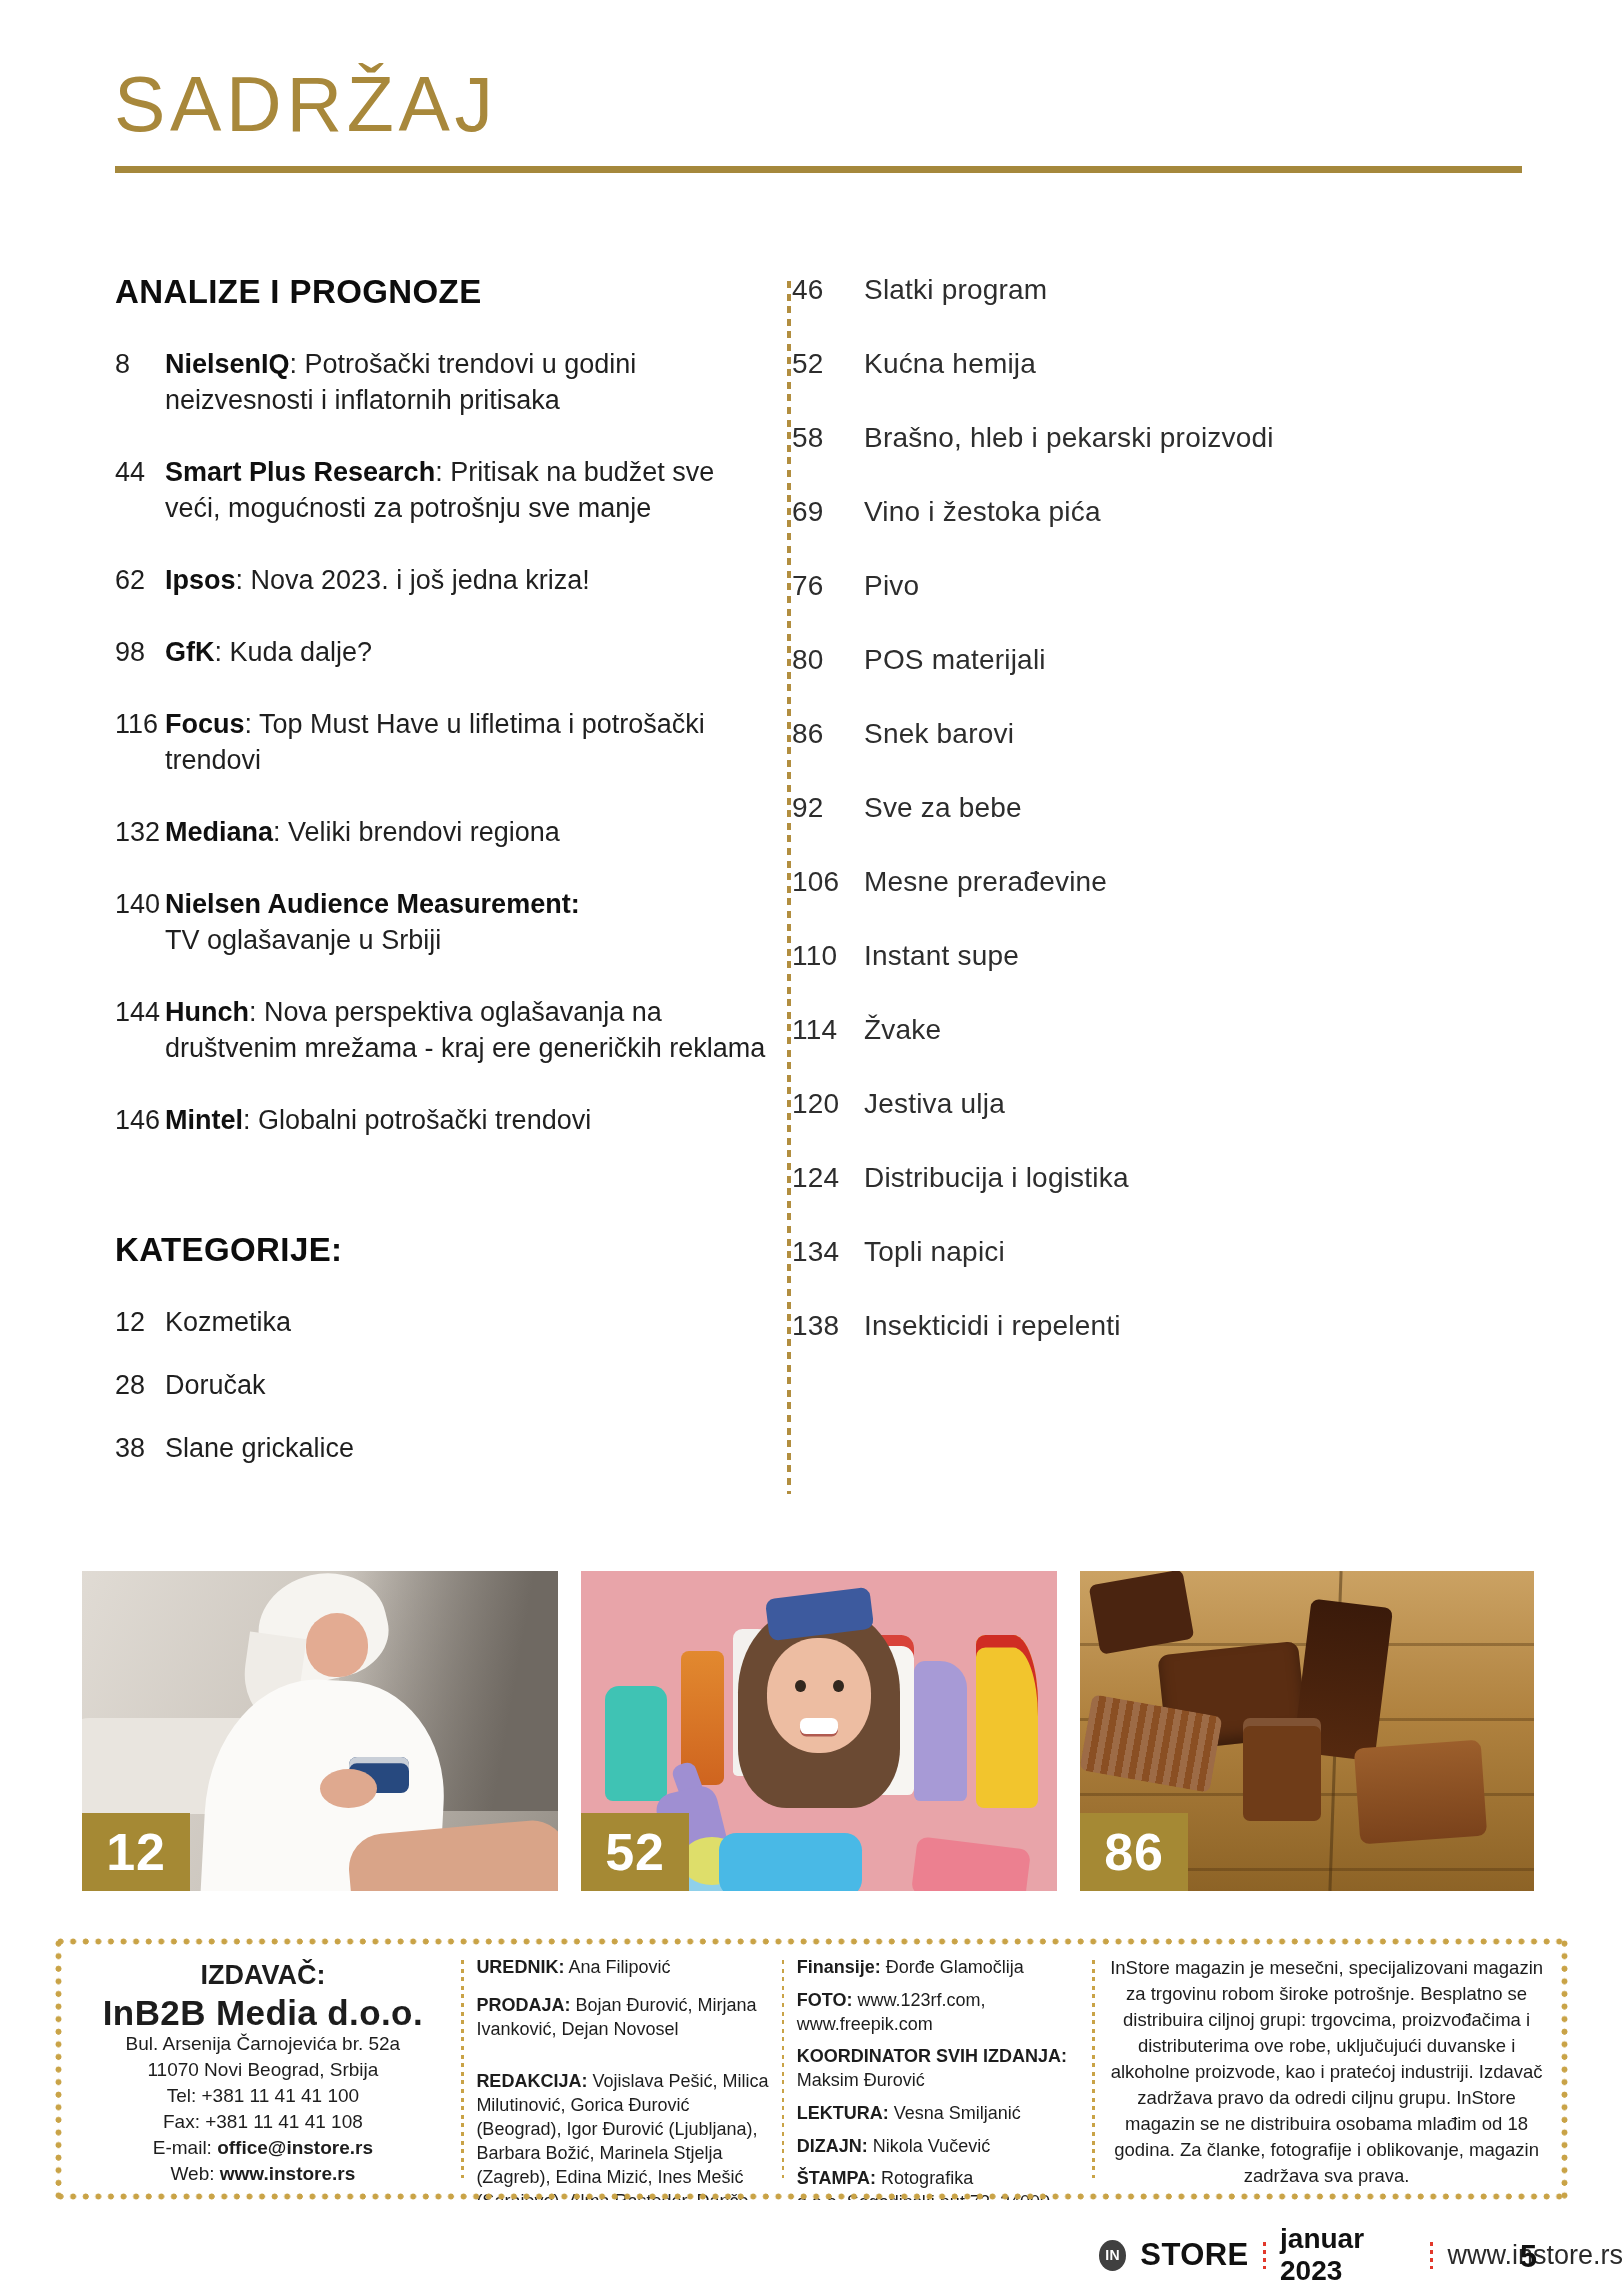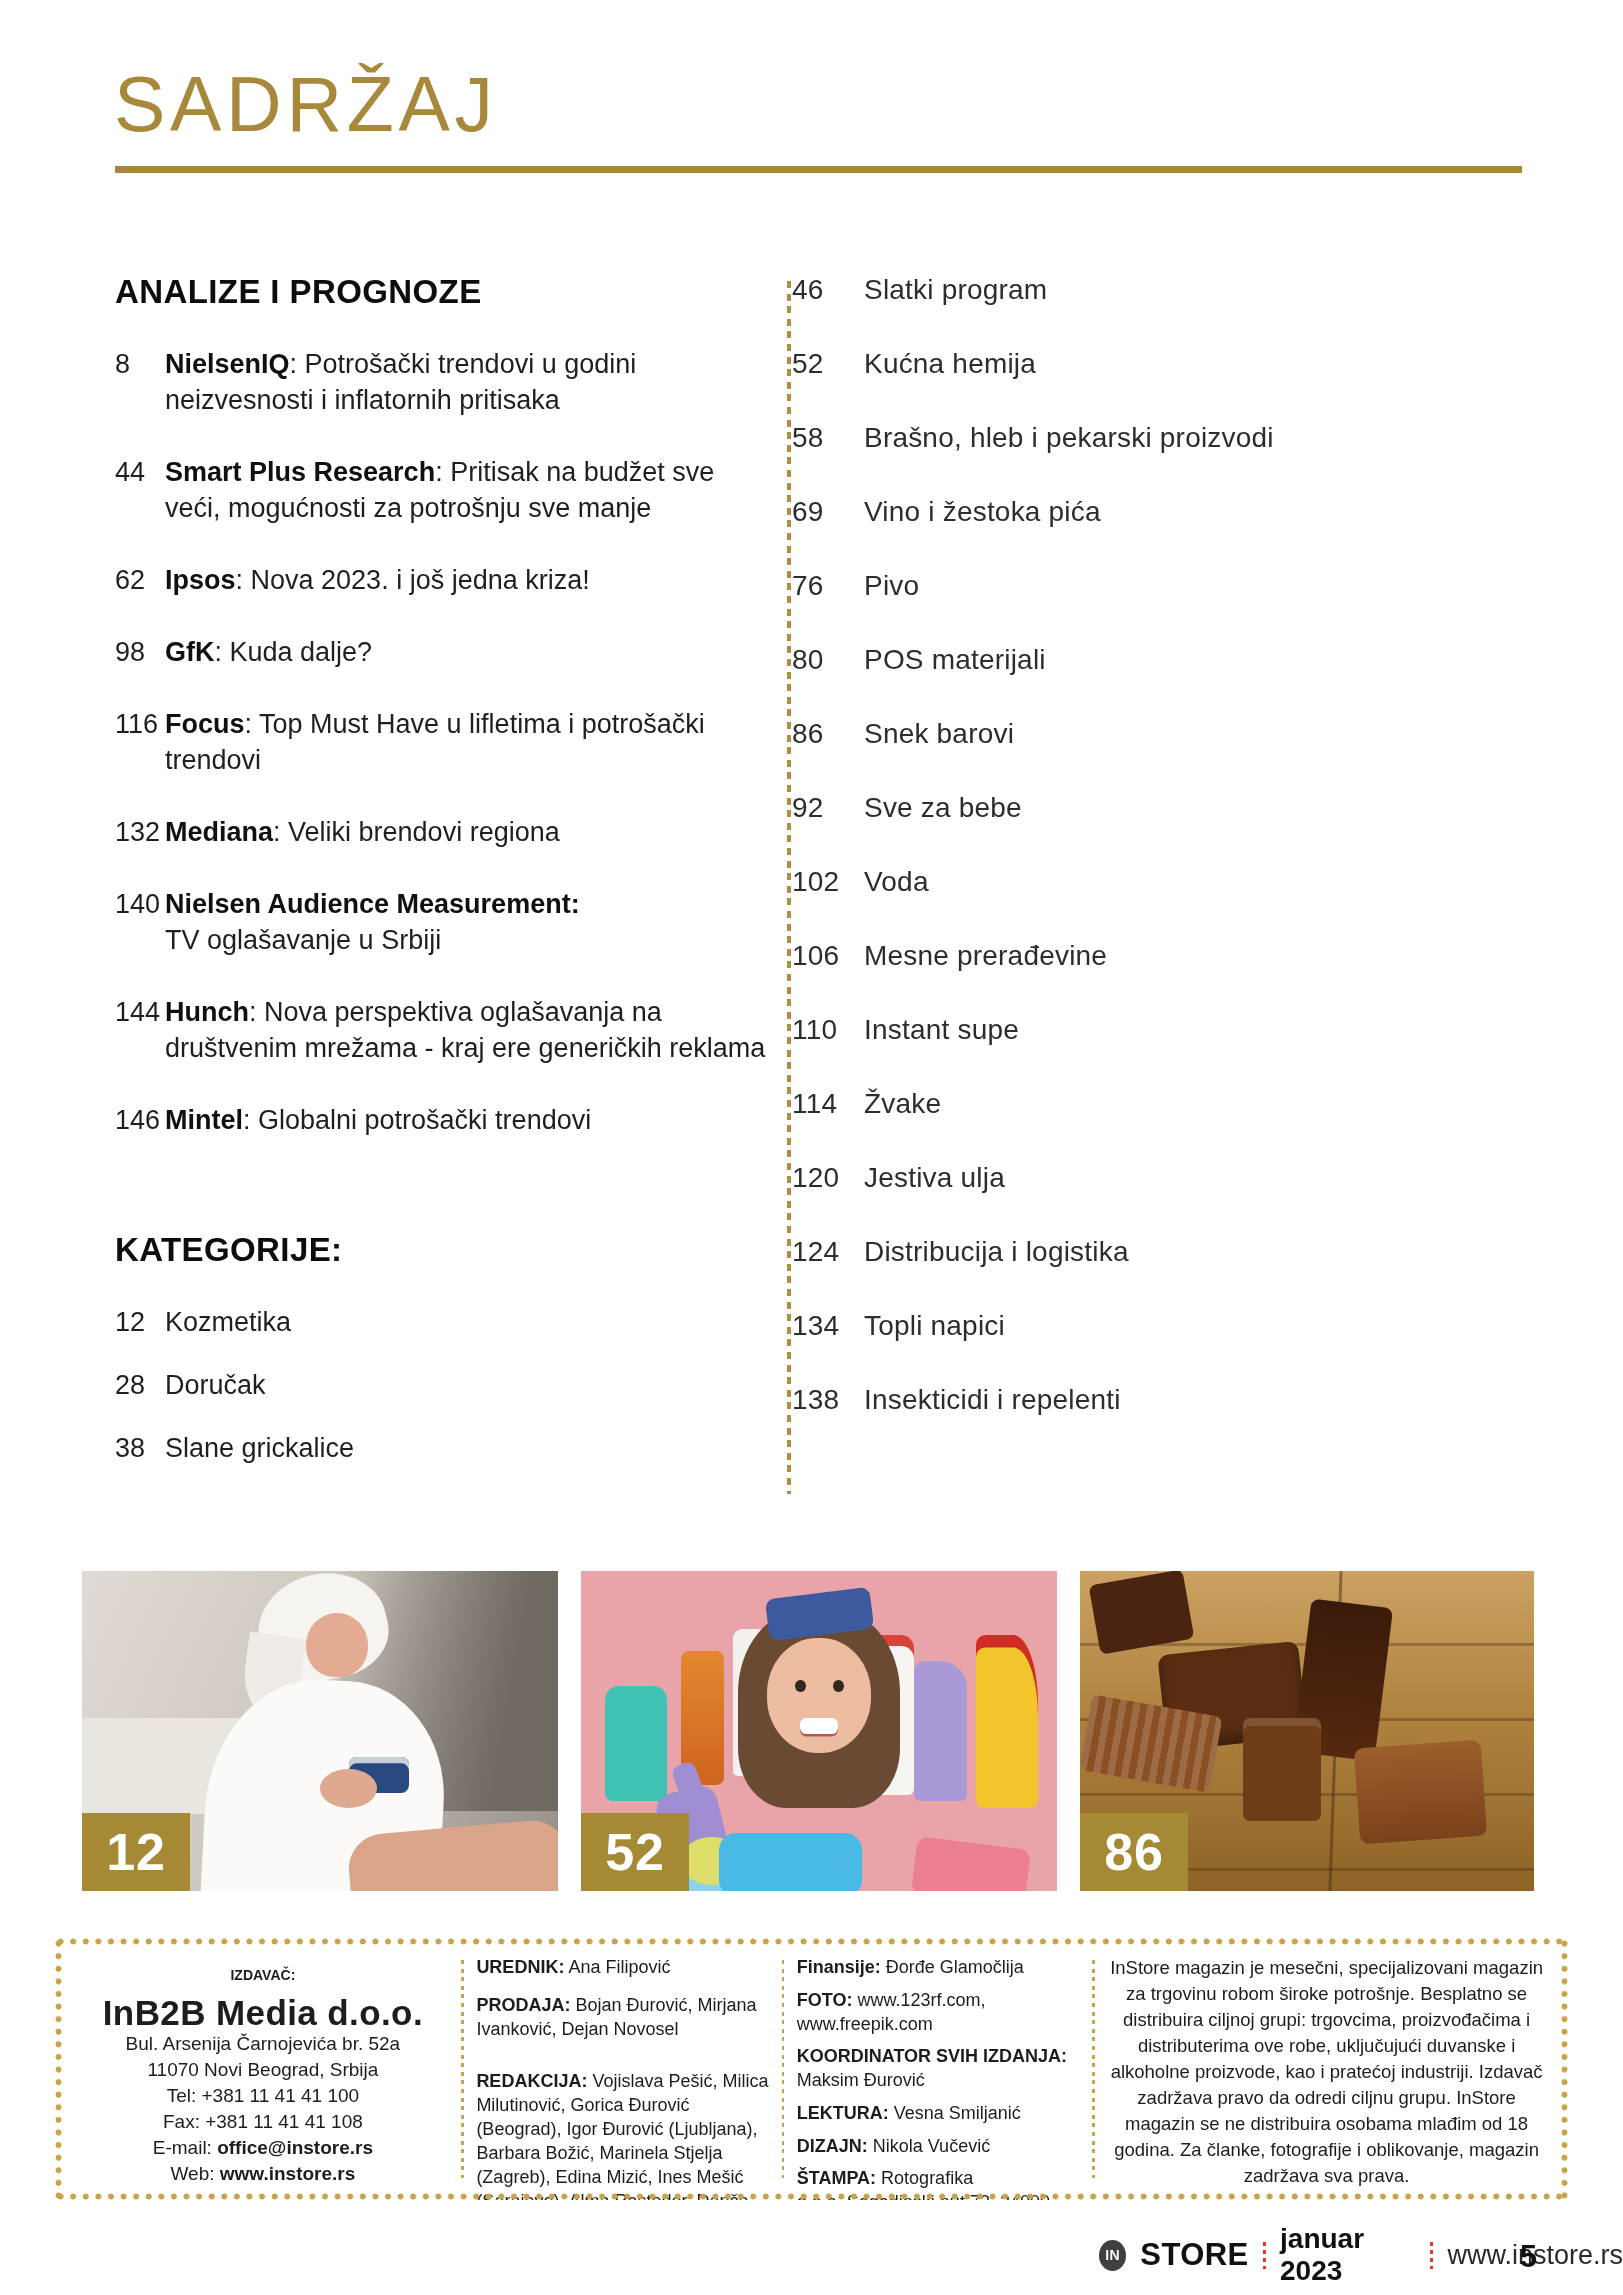--- a/index.html
+++ b/index.html
@@ -107,21 +107,21 @@
           background-image:radial-gradient(circle at 3.5px 5.5px,#c9a347 2.7px,rgba(0,0,0,0) 3.3px);
           background-size:7px 12.6px;background-repeat:repeat-y;}
   .dots-left{left:0;} .dots-right{right:0;}
   .vdiv{width:2.4px;margin:9.4px 0;align-self:stretch;
         background:repeating-linear-gradient(to bottom,#c9a347 0 3.9px,rgba(0,0,0,0) 3.9px 8.6px);}
   .f-col{padding:4.7px 12.6px;box-sizing:border-box;font-size:18px;line-height:24px;color:#1d1d1d;}
   .f-col1{width:397px;text-align:center;padding-top:9.4px;}
   .f-col2{width:318px;}
   .f-col3{width:308px;}
   .f-col4{flex:1;text-align:center;font-size:18.5px;line-height:26px;padding-top:4.7px;}
-  .pub-heading{font-size:14px;font-weight:800;margin:3.1px 0 14px 0;}
+  .pub-heading{font-size:27px;font-weight:800;margin:3.1px 0 14px 0;}
   .pub-name{font-size:35px;font-weight:800;letter-spacing:0.4px;margin:0 0 6.3px 0;}
   .f-col1 p{margin:0;font-size:19px;line-height:26px;}
   .f-col1 p b{font-weight:800;}
   .ed-item{margin:0 0 14px 0;}
   .ed-item.gap{margin-bottom:28px;}
   .ed-item b,.pr-item b{font-weight:800;}
   .pr-item{margin:0 0 8.6px 0;}
 
   
   .bottombar{position:absolute;left:1099px;top:2237px;height:36px;display:flex;align-items:center;gap:14px;}
@@ -227,24 +227,20 @@
           <span class="num">80</span>
           <span class="body">POS materijali</span>
         </li>
         <li class="entry">
           <span class="num">86</span>
           <span class="body">Snek barovi</span>
         </li>
         <li class="entry">
           <span class="num">92</span>
           <span class="body">Sve za bebe</span>
-        </li>
-        <li class="entry">
-          <span class="num">102</span>
-          <span class="body">Voda</span>
         </li>
         <li class="entry">
           <span class="num">106</span>
           <span class="body">Mesne prerađevine</span>
         </li>
         <li class="entry">
           <span class="num">110</span>
           <span class="body">Instant supe</span>
         </li>
         <li class="entry">

